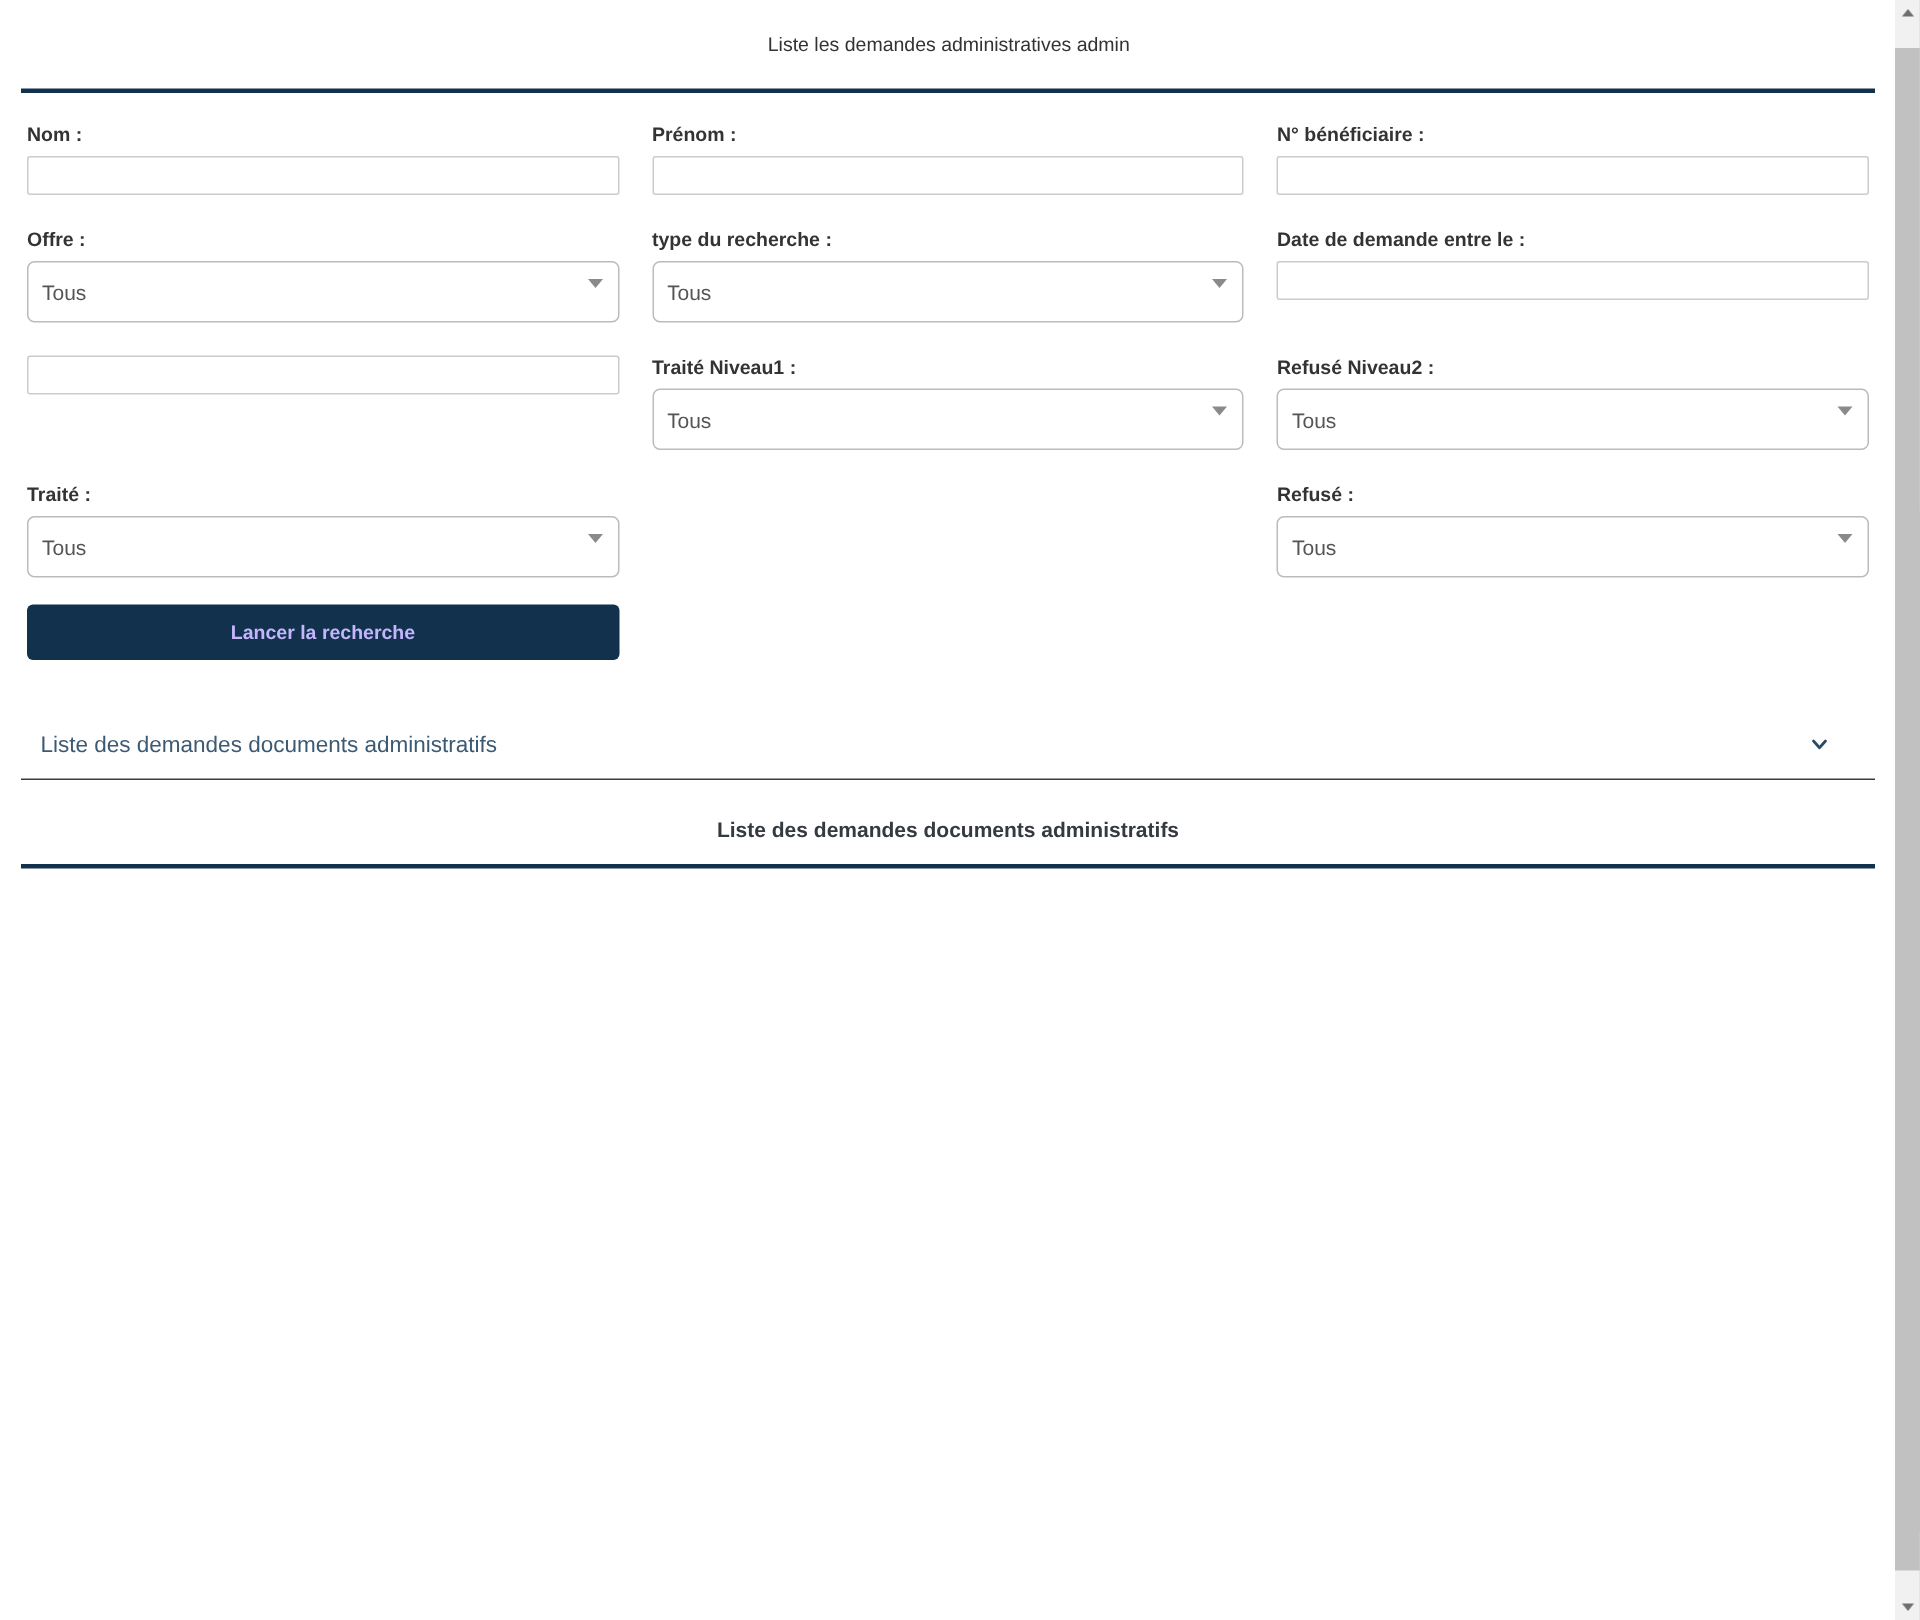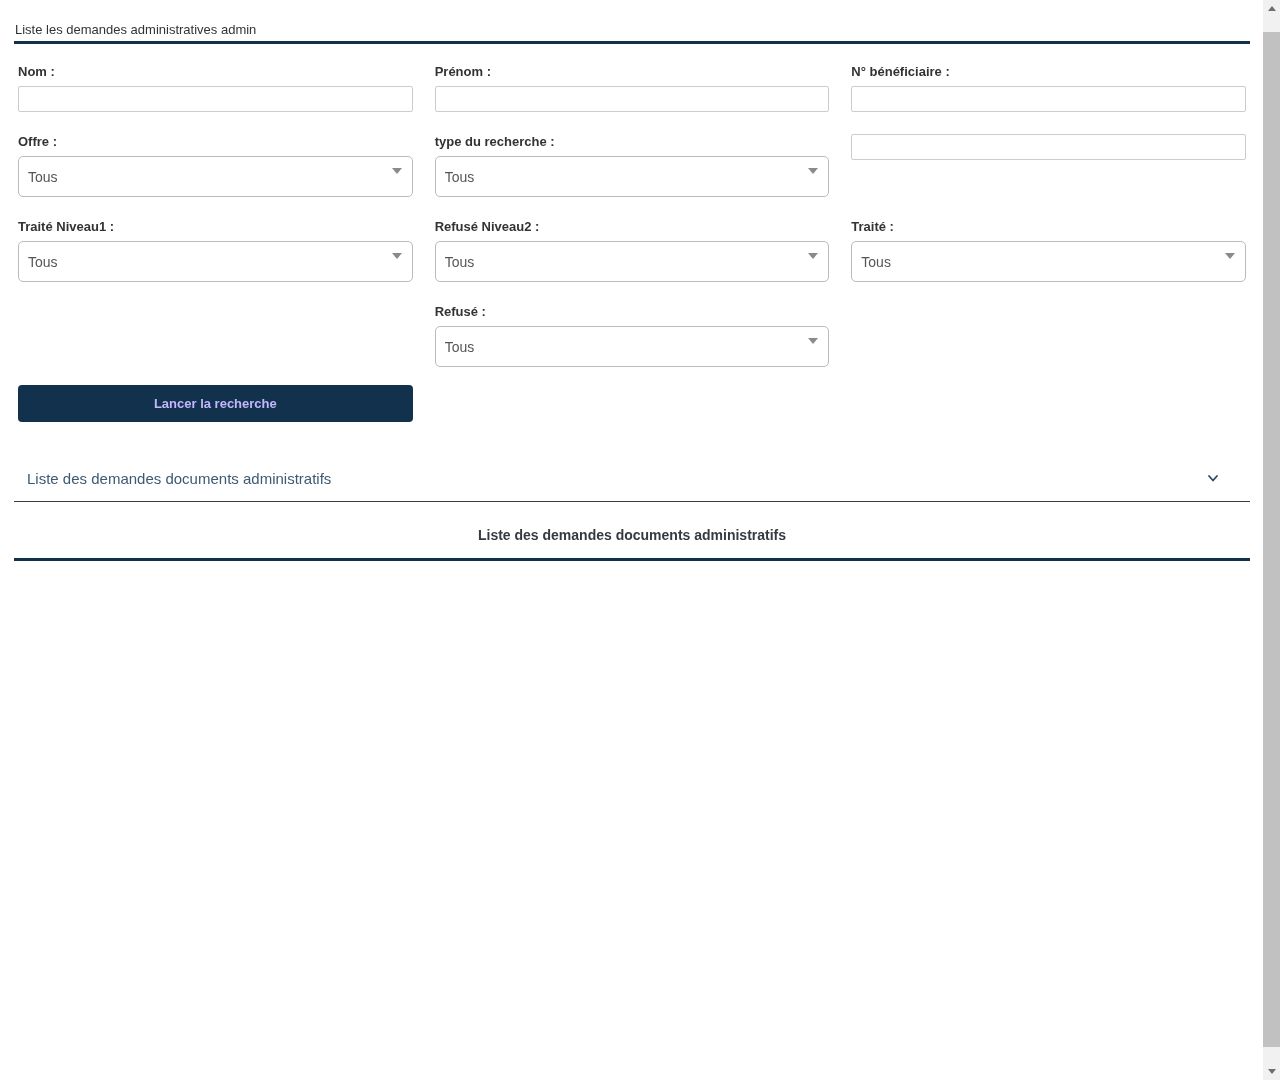--- a/index.html
+++ b/index.html
@@ -12,21 +12,22 @@
   .page {
     position: relative;
     margin: 0 30px 0 14px; 
     padding-top: 22px;
   }
   
   .page-title {
     font-size: 13px;
     color: #333333;
     padding-left: 1px;
-    margin-bottom: 4px;
+    margin-bottom: 22px;
+    text-align: center;
   }
   .title-underline {
     height: 3px;
     background: #12314d;
     border: none;
   }
   
   .form-area {
     padding: 20px 4px 0 4px;
   }
@@ -197,20 +198,24 @@
           <span class="select-caret"></span>
         </div>
       </div>
       <div class="field">
         <label class="field-label">type du recherche :</label>
         <div class="select-box">
           <span class="select-value">Tous</span>
           <span class="select-caret"></span>
         </div>
       </div>
+      <div class="field">
+        <label class="field-label">Date de demande entre le :</label>
+        <input type="text" class="text-input" style="">
+      </div>
 
       <div class="field">
         <input type="text" class="text-input" style="">
       </div>
       <div class="field">
         <label class="field-label">Traité Niveau1 :</label>
         <div class="select-box">
           <span class="select-value">Tous</span>
           <span class="select-caret"></span>
         </div>

